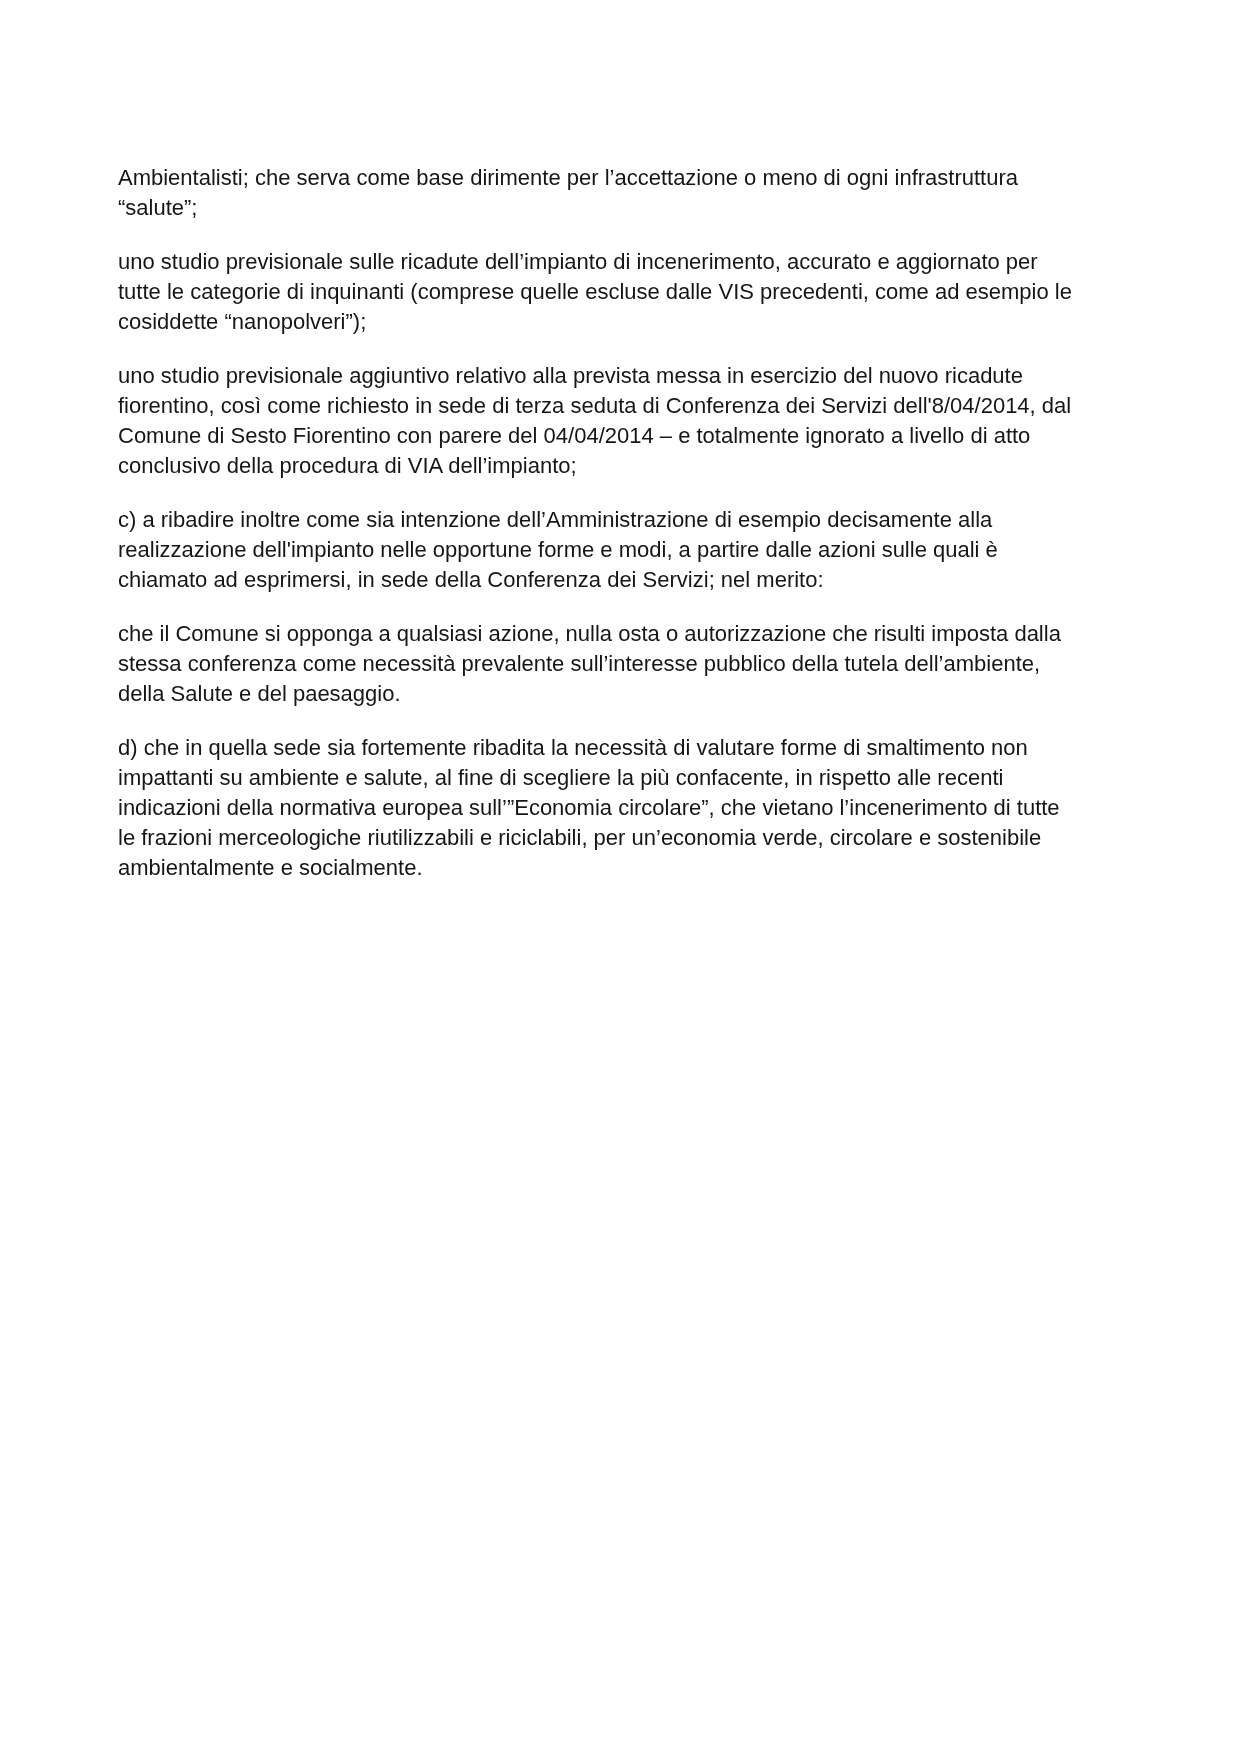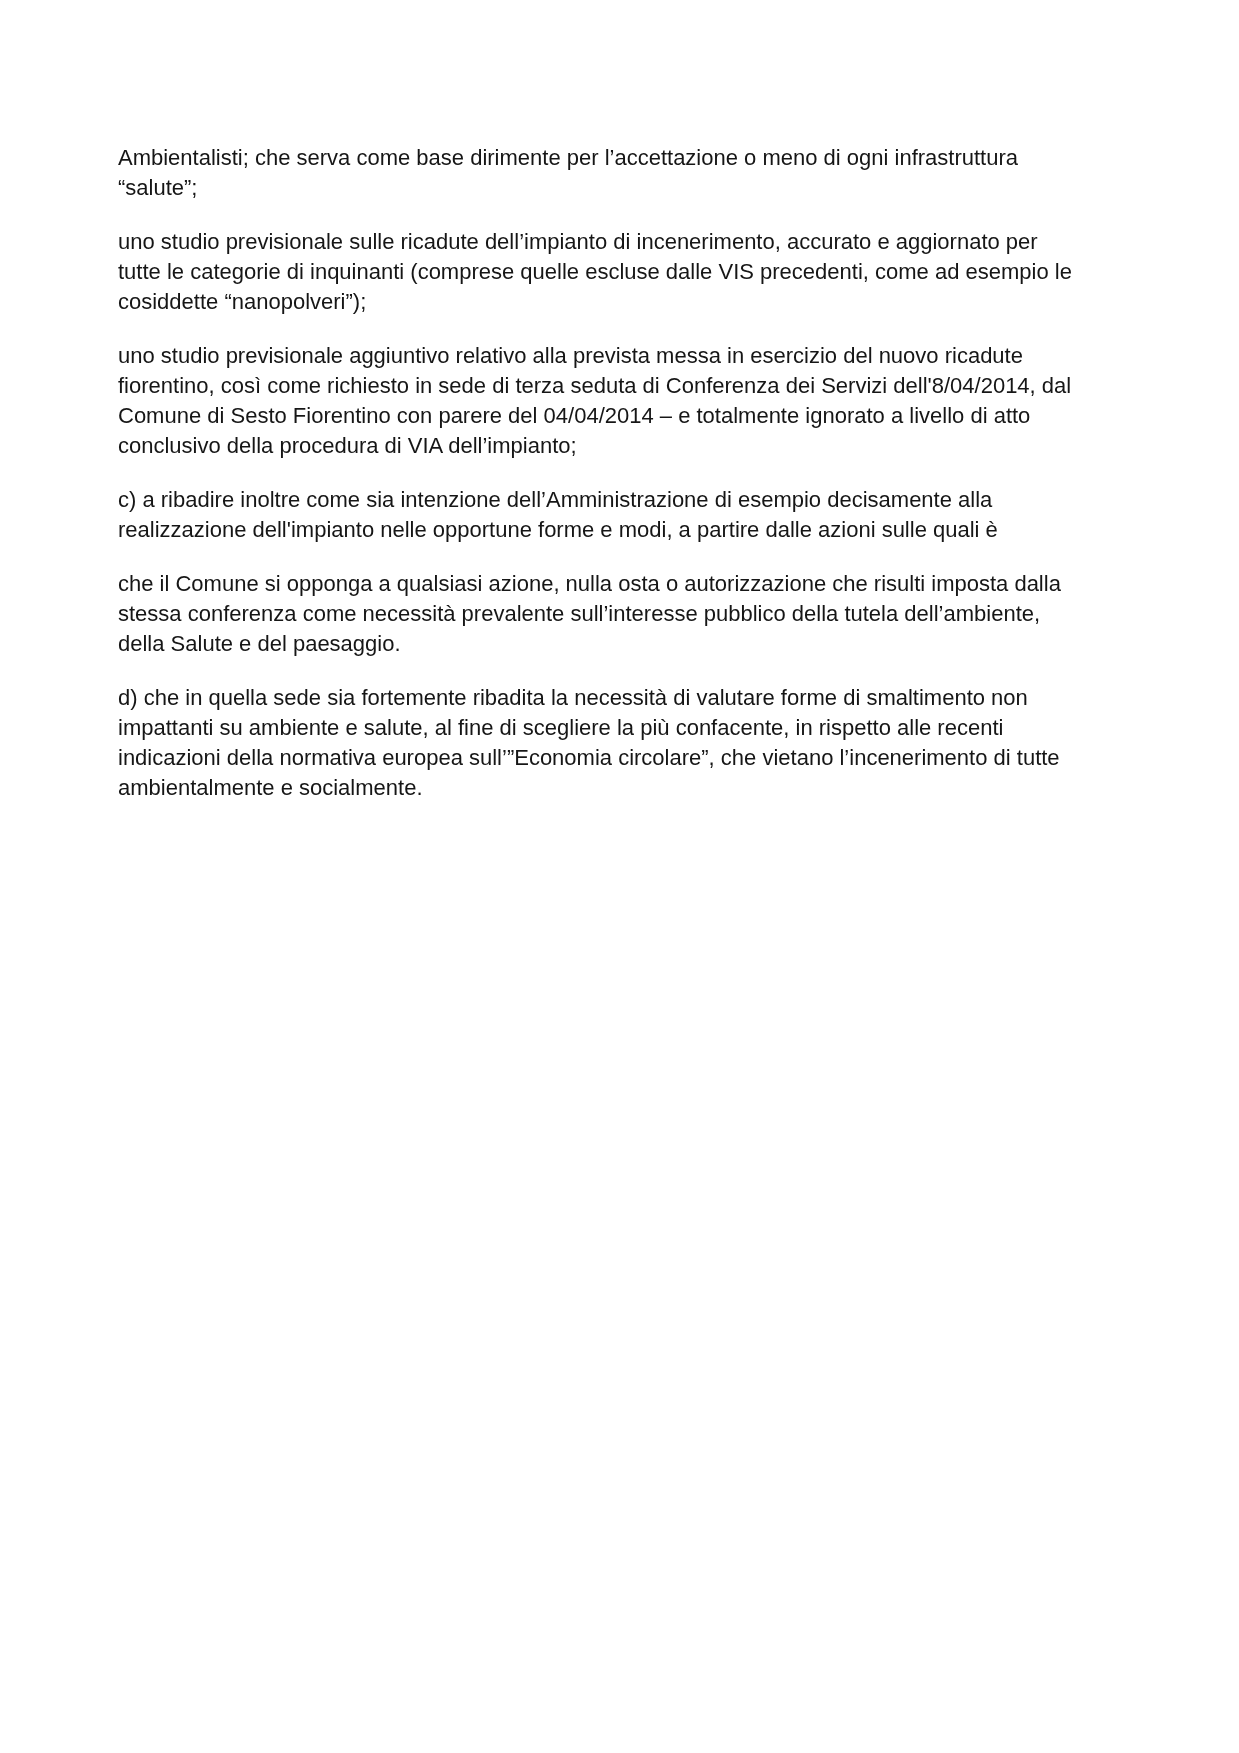--- a/index.html
+++ b/index.html
@@ -40,47 +40,49 @@
   .signature {
     margin-top: 112px;
     margin-left: 517px;
     white-space: nowrap;
   }
 </style>
 </head>
 <body style="background: rgb(255, 255, 255);">
 
 <div class="page">
-  <div class="doc-body" style="color: rgb(22, 22, 22);">
+  <div class="doc-body" style="color: rgb(22, 22, 22); margin-top: 20px;">
     <div id="paragraphs-container">
         <div class="para">
           <div class="line">Ambientalisti; che serva come base dirimente per l’accettazione o meno di ogni infrastruttura</div>
           <div class="line">“salute”;</div>
         </div>
         <div class="para">
           <div class="line">uno studio previsionale sulle ricadute dell’impianto di incenerimento, accurato e aggiornato per</div>
           <div class="line">tutte le categorie di inquinanti (comprese quelle escluse dalle VIS precedenti, come ad esempio le</div>
           <div class="line">cosiddette “nanopolveri”);</div>
         </div>
         <div class="para">
           <div class="line">uno studio previsionale aggiuntivo relativo alla prevista messa in esercizio del nuovo ricadute</div>
           <div class="line">fiorentino, così come richiesto in sede di terza seduta di Conferenza dei Servizi dell'8/04/2014, dal</div>
           <div class="line">Comune di Sesto Fiorentino con parere del 04/04/2014 – e totalmente ignorato a livello di atto</div>
           <div class="line">conclusivo della procedura di VIA dell’impianto;</div>
         </div>
         <div class="para">
           <div class="line">c) a ribadire inoltre come sia intenzione dell’Amministrazione di esempio decisamente alla</div>
           <div class="line">realizzazione dell'impianto nelle opportune forme e modi, a partire dalle azioni sulle quali è</div>
+          <div class="line">chiamato ad esprimersi, in sede della Conferenza dei Servizi; nel merito:</div>
         </div>
         <div class="para">
           <div class="line">che il Comune si opponga a qualsiasi azione, nulla osta o autorizzazione che risulti imposta dalla</div>
           <div class="line">stessa conferenza come necessità prevalente sull’interesse pubblico della tutela dell’ambiente,</div>
           <div class="line">della Salute e del paesaggio.</div>
         </div>
         <div class="para">
           <div class="line">d) che in quella sede sia fortemente ribadita la necessità di valutare forme di smaltimento non</div>
           <div class="line">impattanti su ambiente e salute, al fine di scegliere la più confacente, in rispetto alle recenti</div>
           <div class="line">indicazioni della normativa europea sull’”Economia circolare”, che vietano l’incenerimento di tutte</div>
+          <div class="line">le frazioni merceologiche riutilizzabili e riciclabili, per un’economia verde, circolare e sostenibile</div>
           <div class="line">ambientalmente e socialmente.</div>
         </div>
       </div>
   </div>
 </div>
 
 </body></html>

